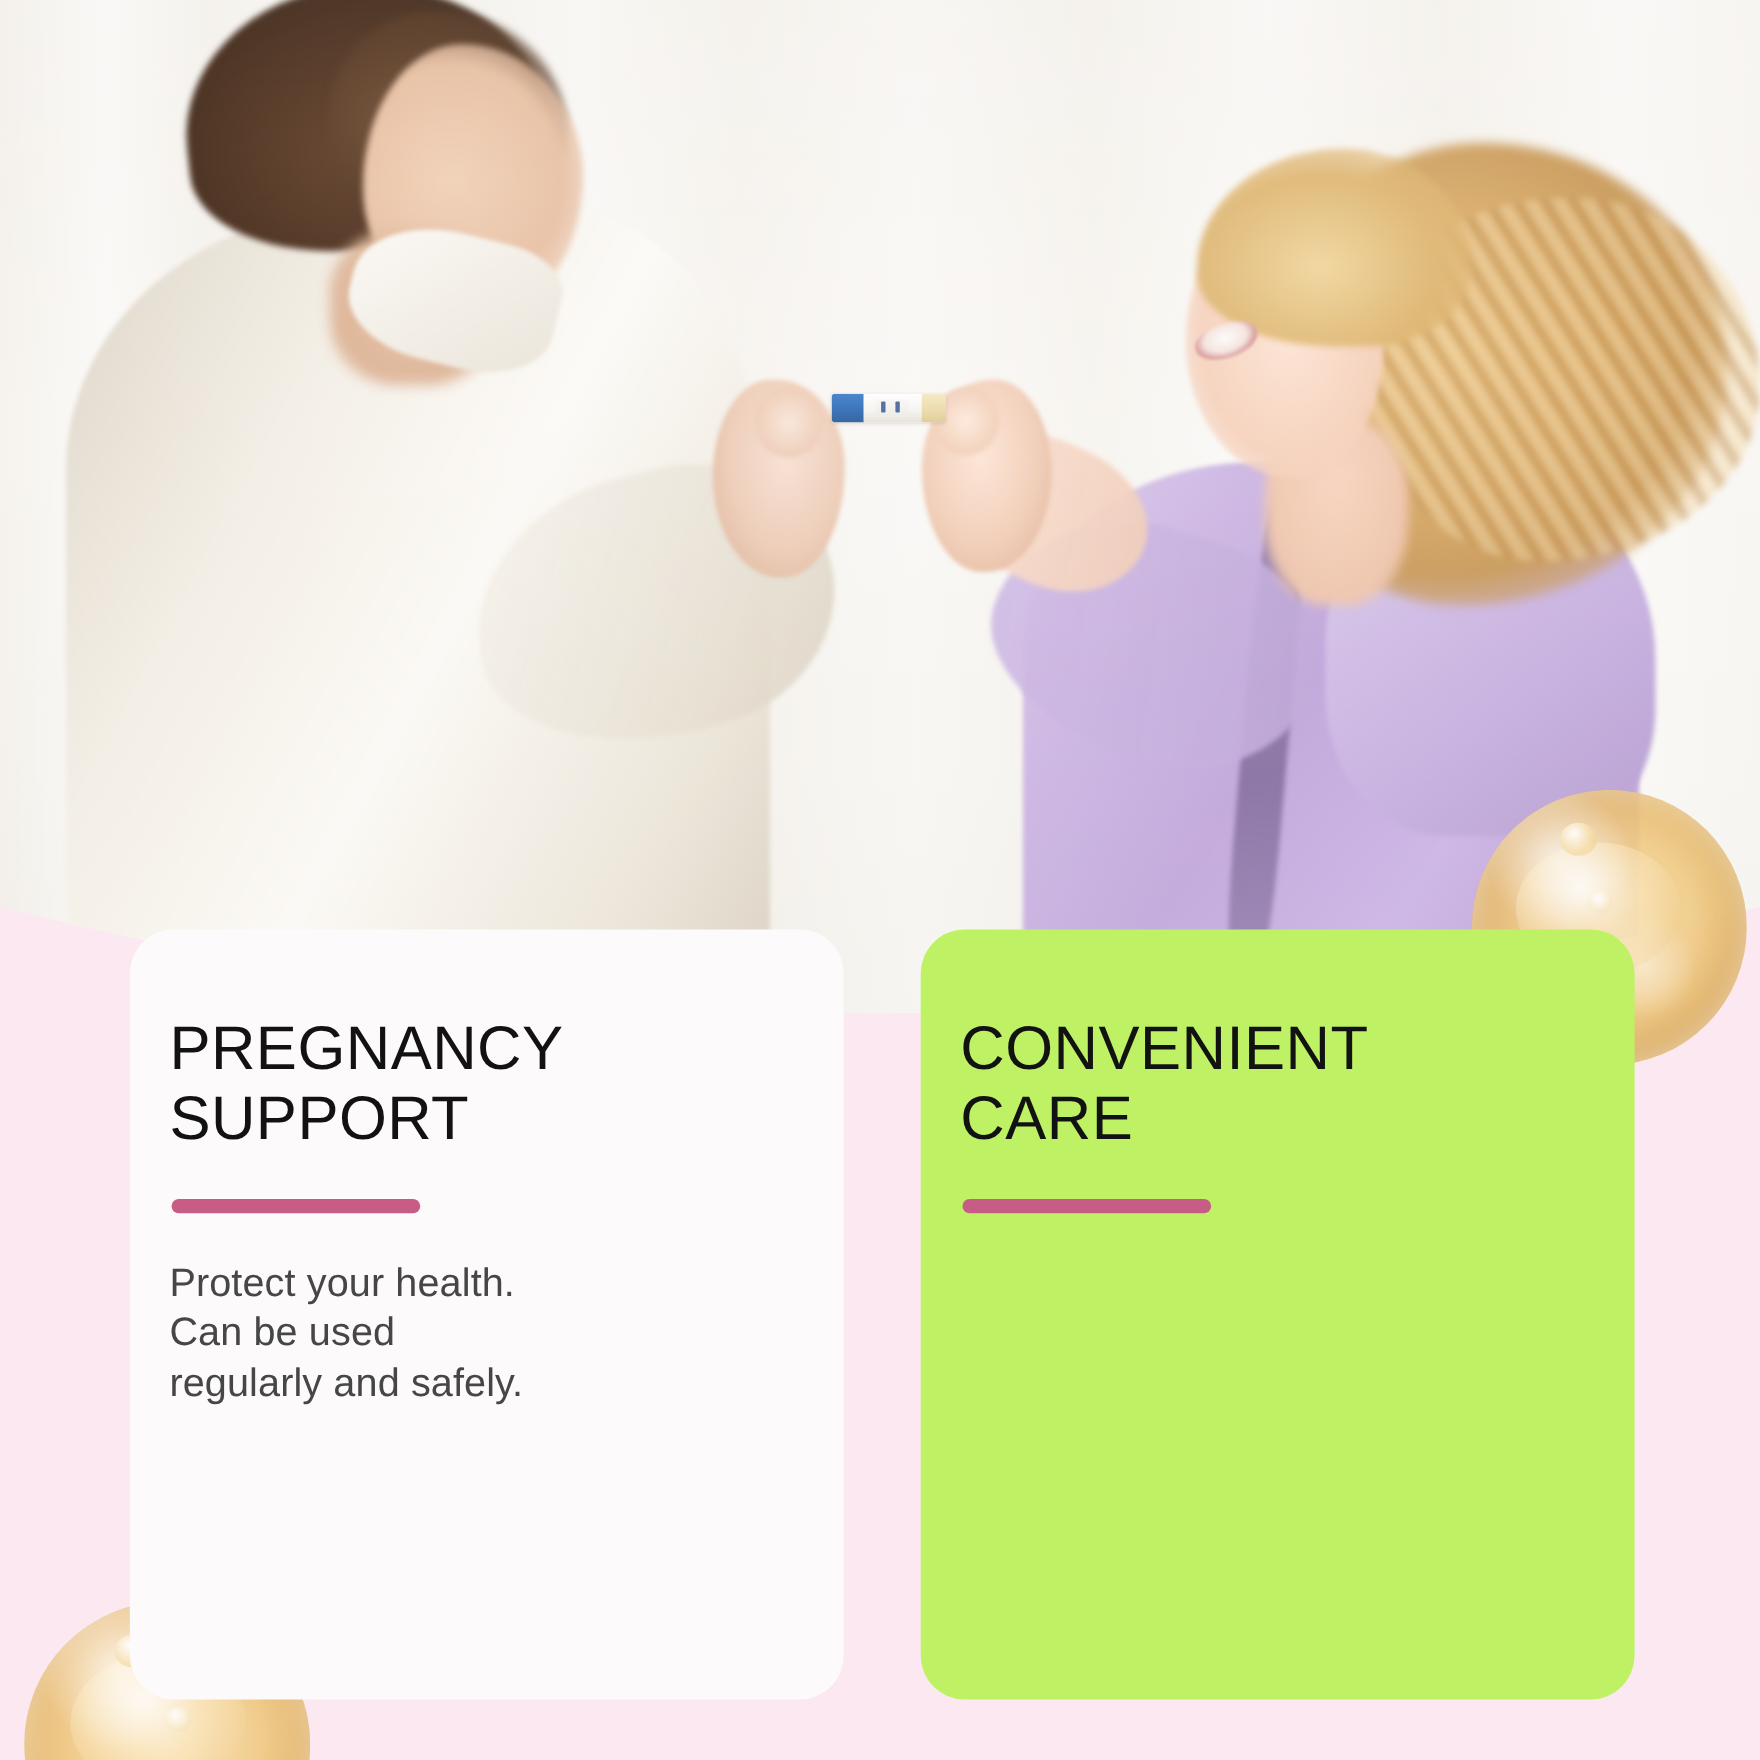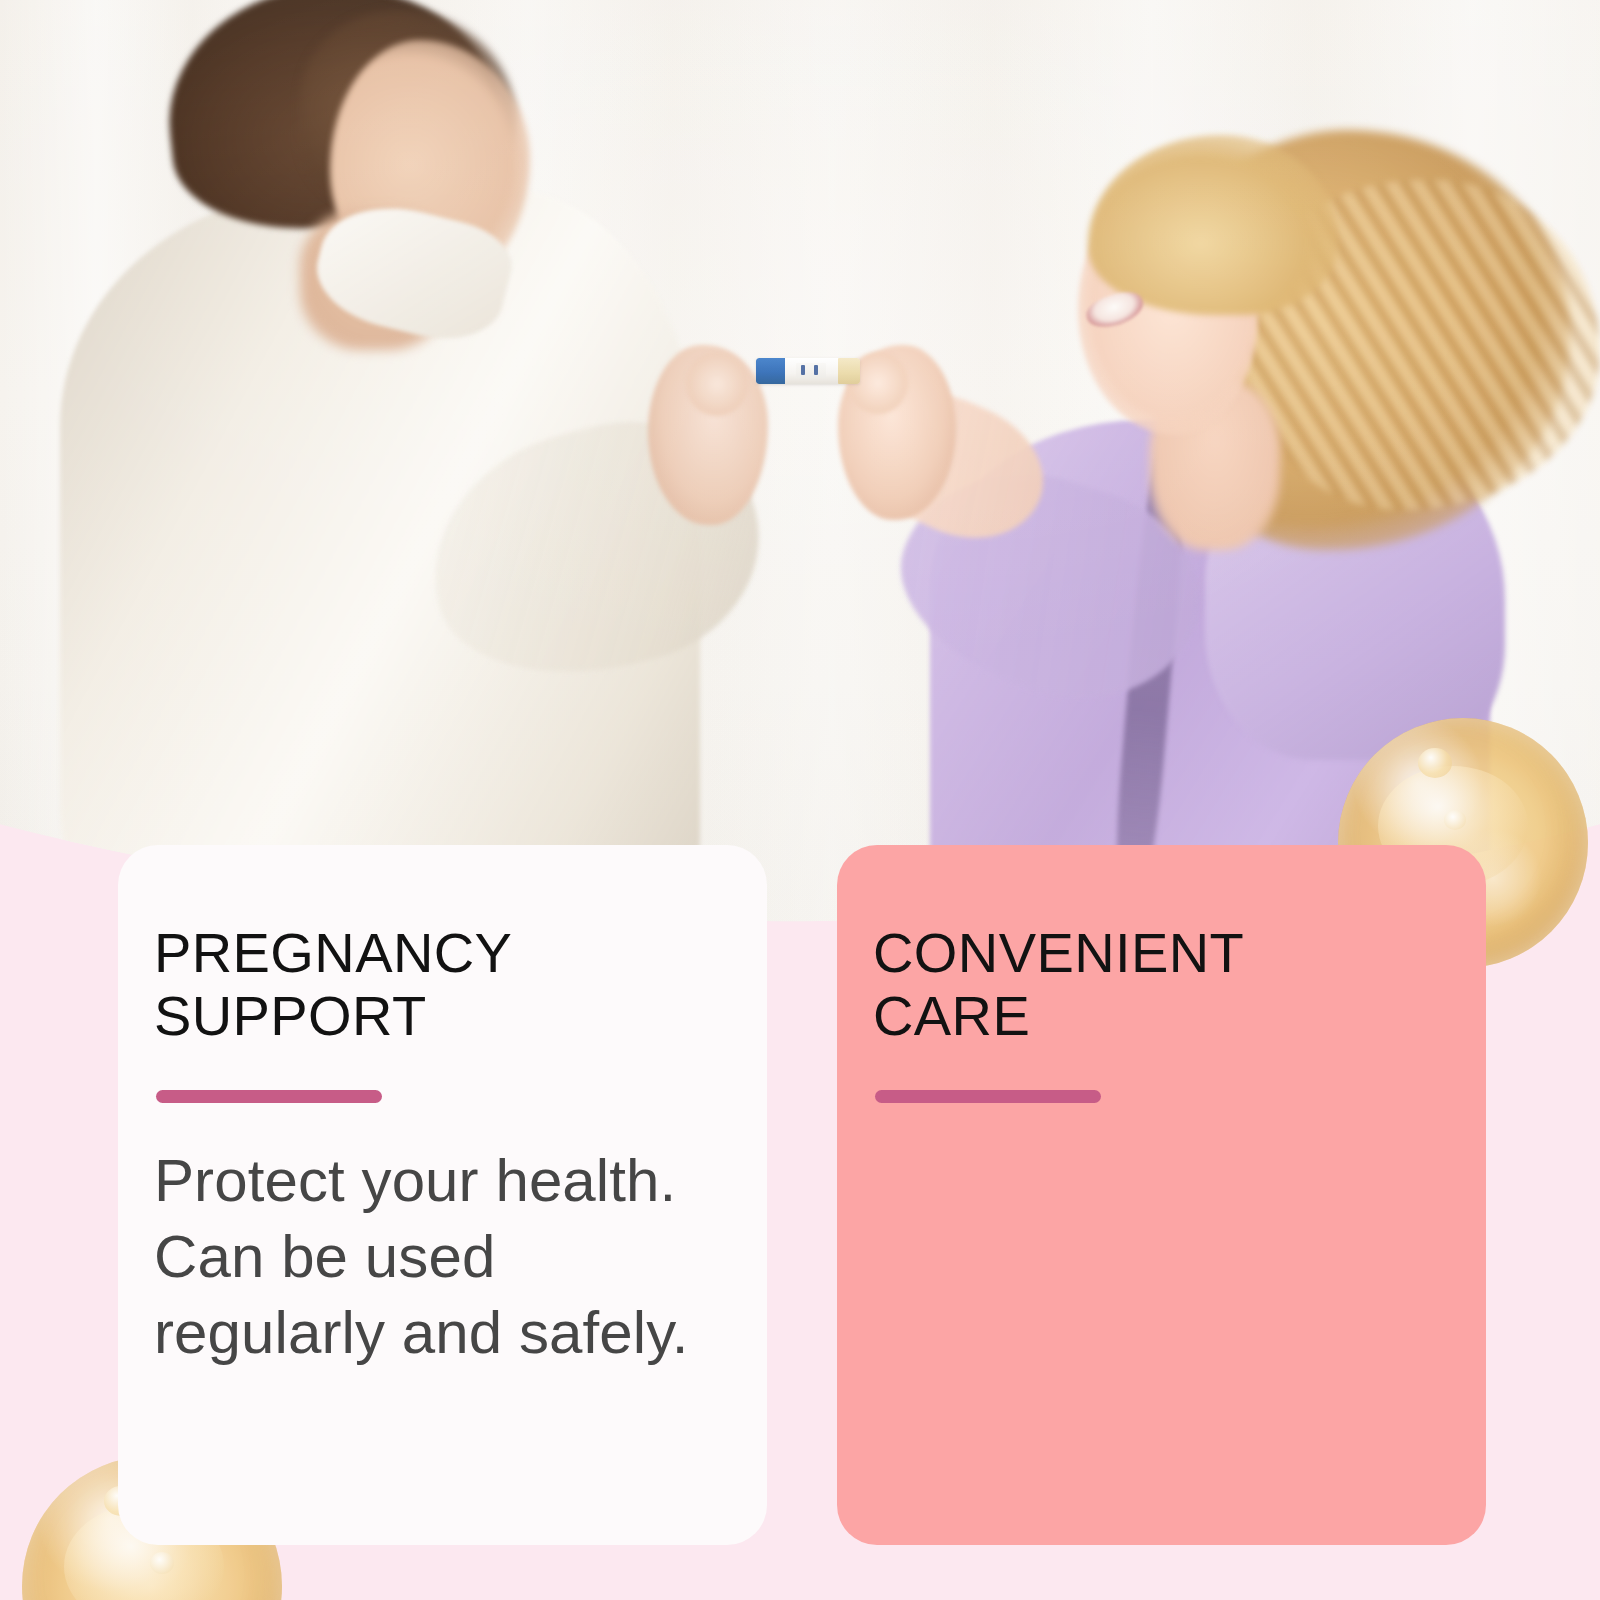--- a/index.html
+++ b/index.html
@@ -374,21 +374,21 @@
     white-space: pre-line;
     font-stretch: condensed;
   }
   .card-rule {
     width: 226px;
     height: 13px;
     border-radius: 7px;
     margin: 42px 0 40px 2px;
   }
   .card-body {
-    font-size: 60px;
+    font-size: 36px;
     line-height: 1.27;
     font-weight: 400;
     color: #464646;
     margin: 0;
     white-space: pre-line;
     letter-spacing: .1px;
   }
 </style>
 </head>
 <body>
@@ -448,20 +448,20 @@
 
     <div class="card" style="background: rgb(253, 250, 251);">
       <h2 class="card-title" style="color: rgb(18, 18, 18);">PREGNANCY
 SUPPORT</h2>
       <div class="card-rule" style="background-color: rgb(199, 92, 135);"></div>
       <p class="card-body" style="color: rgb(70, 70, 70);">Protect your health.
 Can be used
 regularly and safely.</p>
     </div>
 
-    <div class="card" style="background: #fca5a5;">
+    <div class="card" style="background: #bef264;">
       <h2 class="card-title" style="color: rgb(18, 18, 18);">CONVENIENT
 CARE</h2>
       <div class="card-rule" style="background-color: rgb(199, 92, 135);"></div>
     </div>
 
   </div>
 </div>
 
 </body></html>

